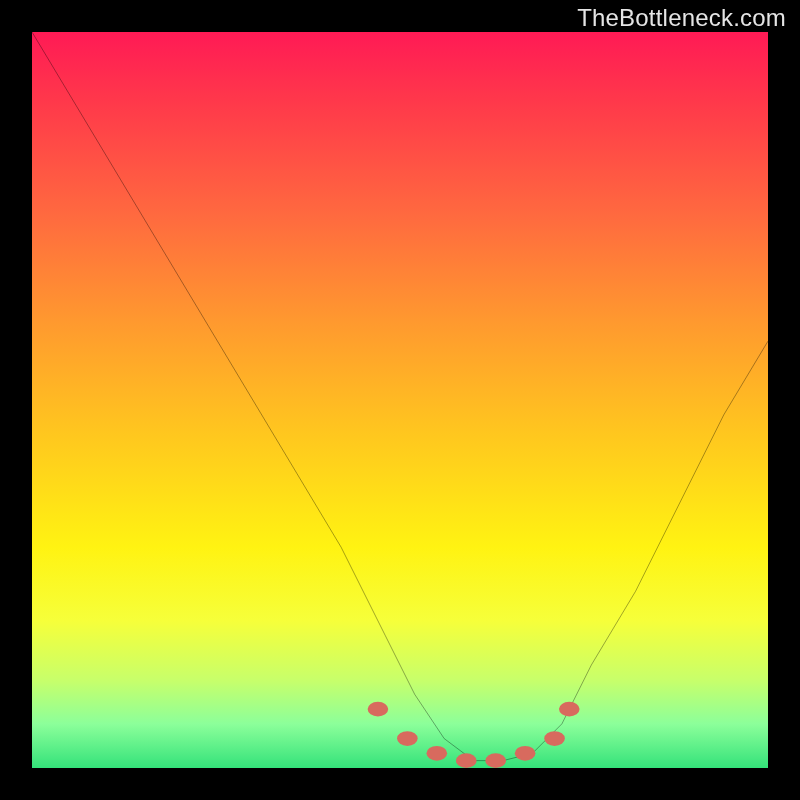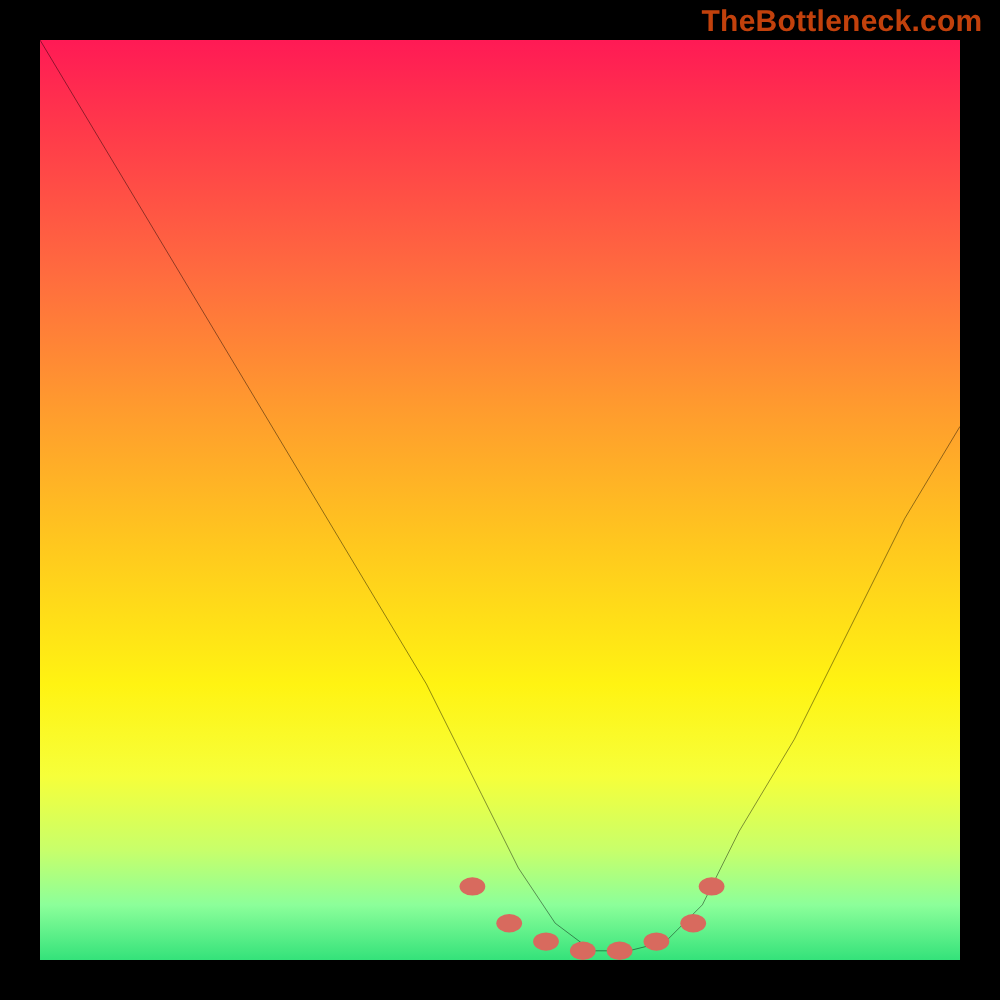--- a/index.html
+++ b/index.html
@@ -14,23 +14,23 @@
   .frame {
     position: relative;
     width: 800px;
     height: 800px;
     background: #000;
   }
   .watermark {
     position: absolute;
     top: 4px;
     right: 14px;
-    color: #c2410c;
+    color: #e5e5e5;
     font-size: 24px;
-    font-weight: 700;
+    font-weight: 400;
     letter-spacing: 0.2px;
     z-index: 10;
   }
   .plot-area {
     position: absolute;
     left: 32px;
     top: 32px;
     width: 736px;
     height: 736px;
     overflow: hidden;

